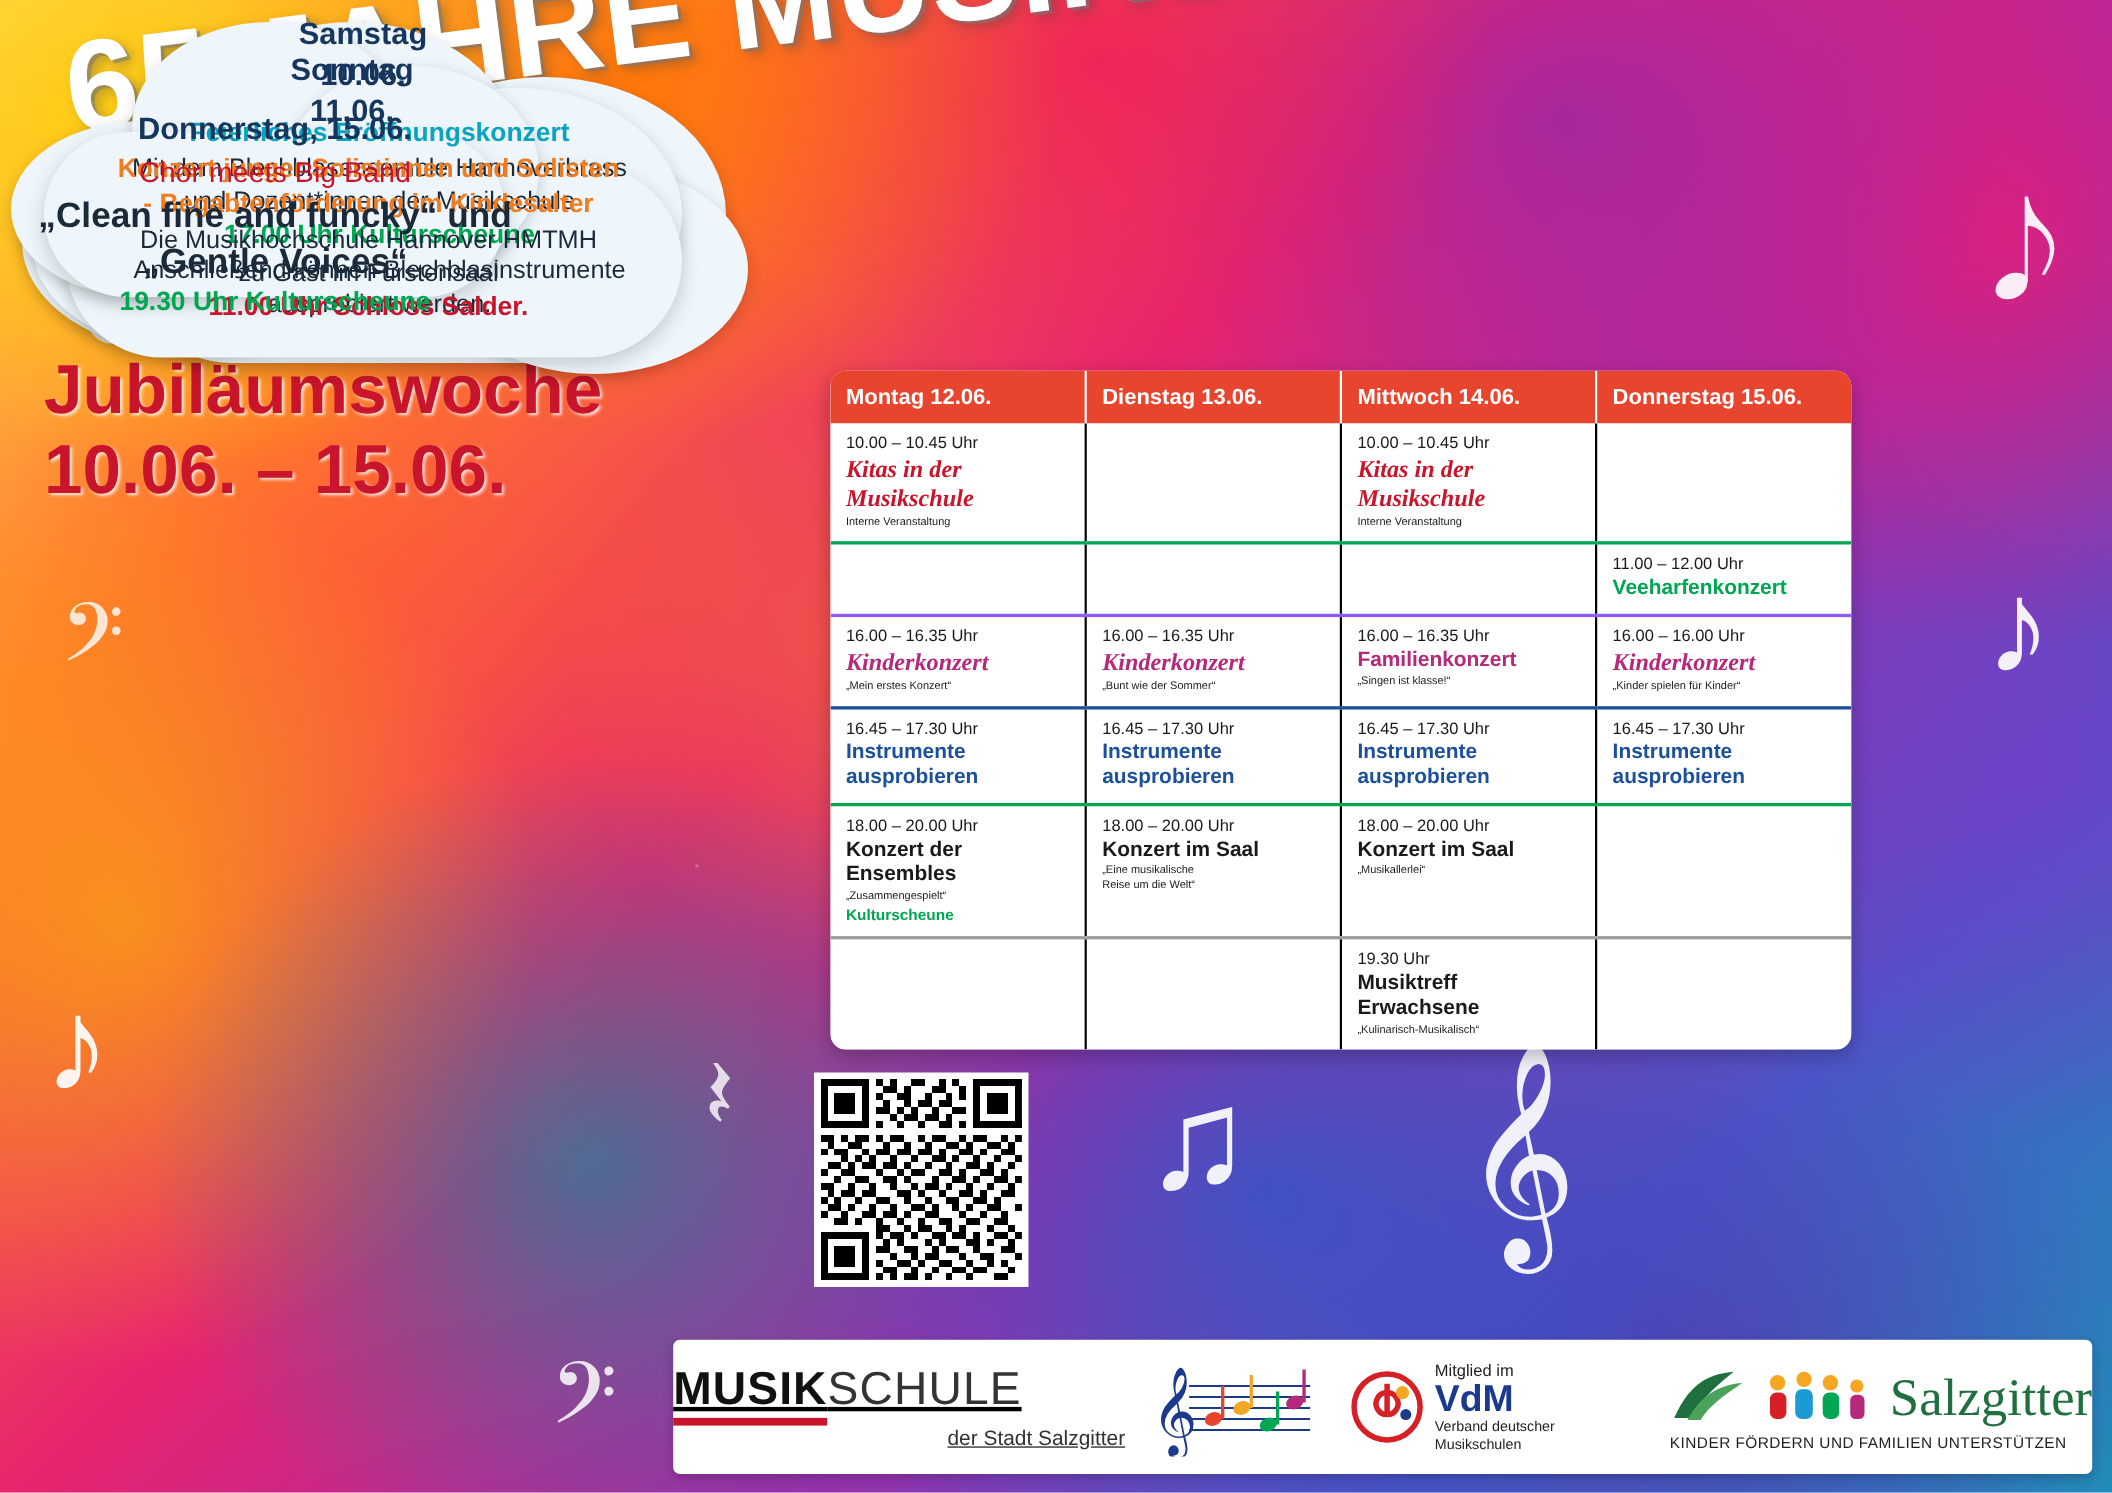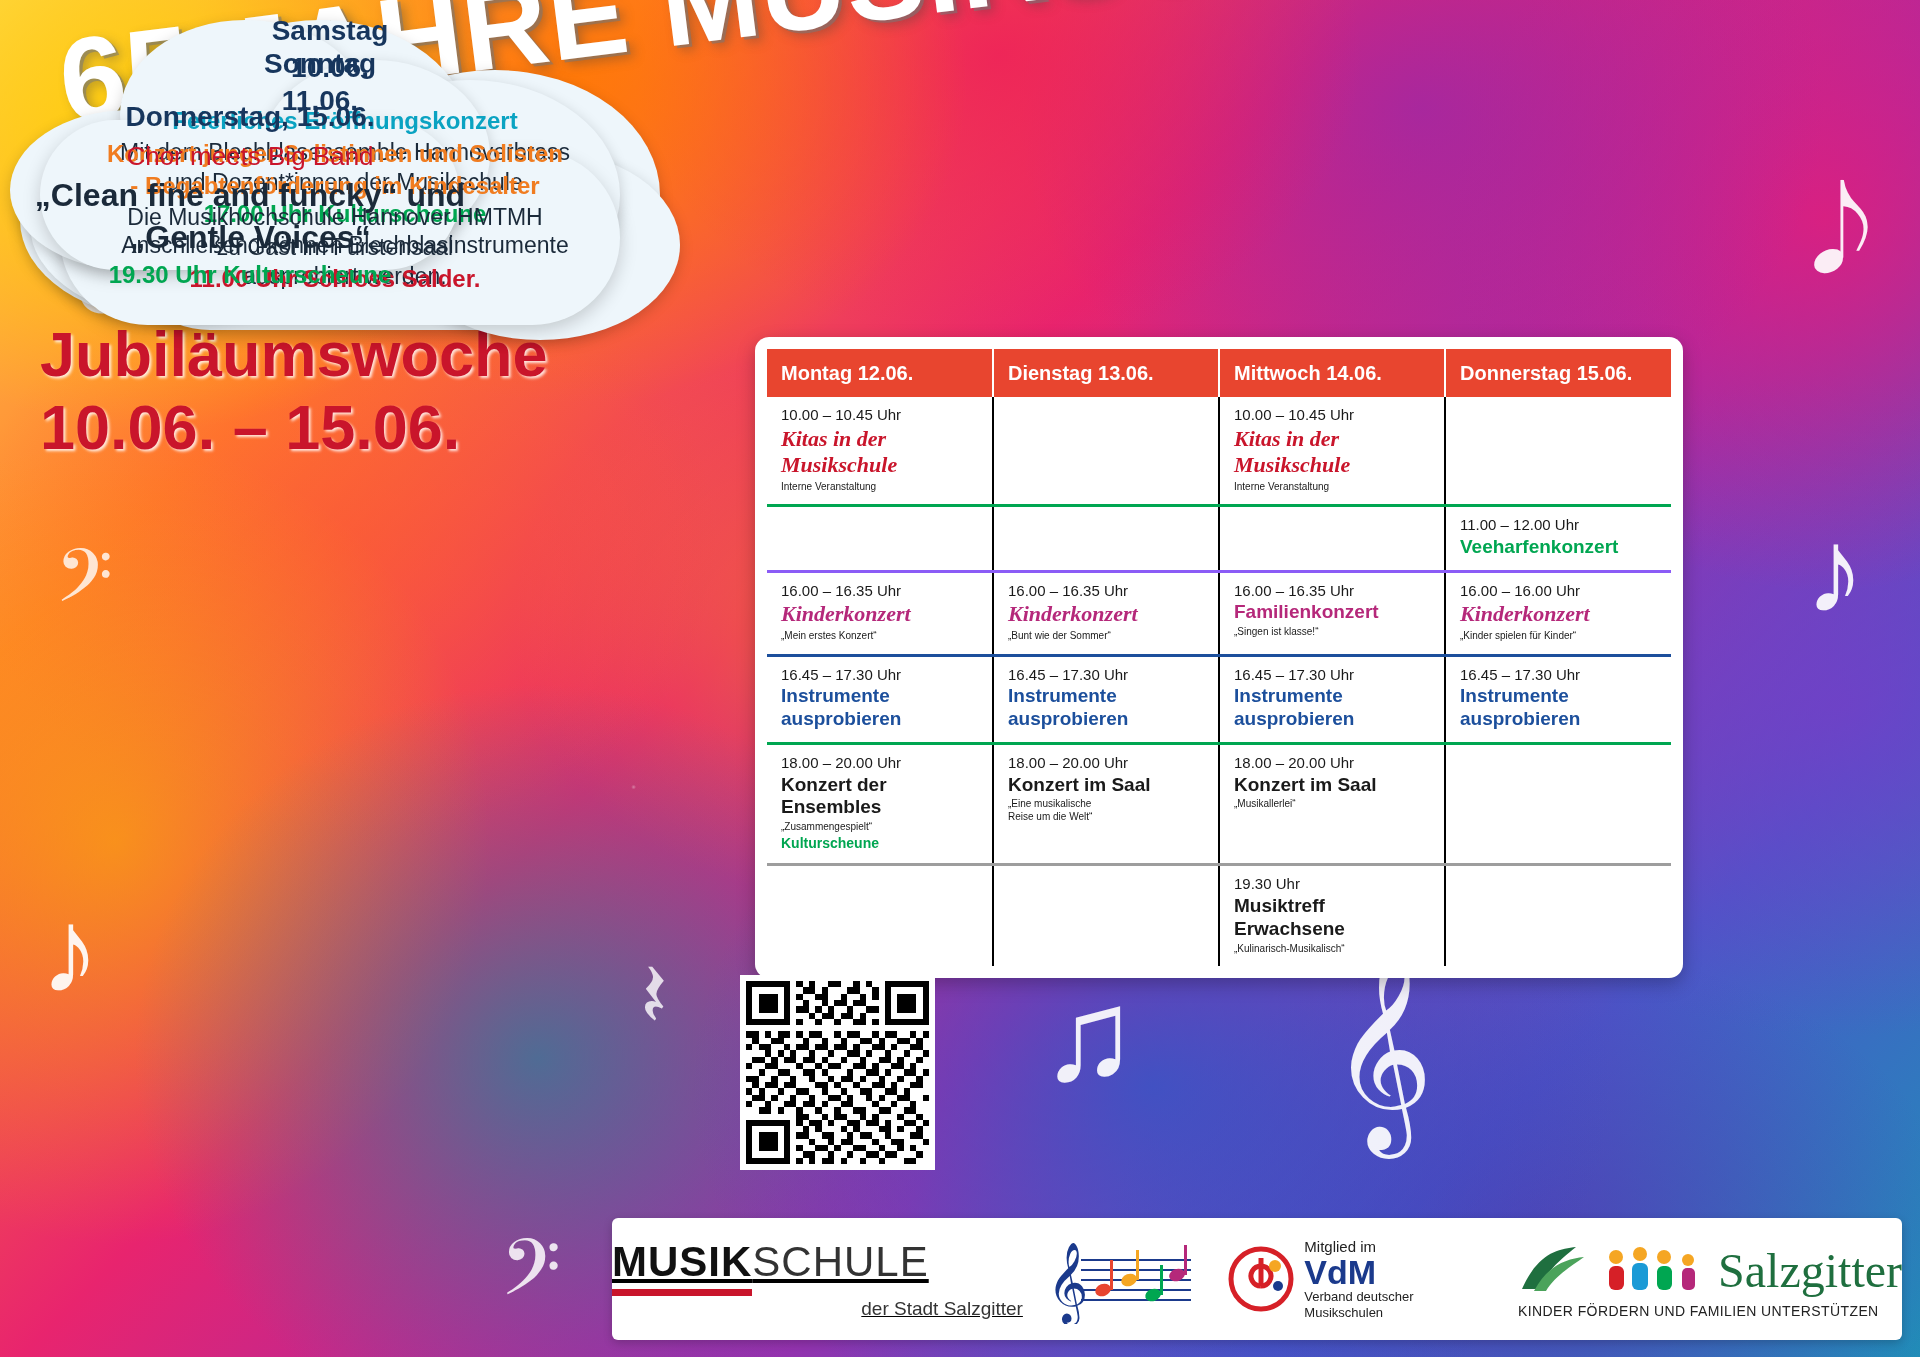--- a/index.html
+++ b/index.html
@@ -71,21 +71,21 @@
     white-space:pre-line;
   }
 
   
   .table-wrap{
     position:absolute;
     left:755px; top:337px;
     width:928px;
     background:#ffffff;
     border-radius:14px;
-    padding:12px;
+    padding:0;
     box-shadow:0 6px 18px rgba(0,0,0,.25);
     overflow:hidden;
   }
   table.schedule{
     border-collapse:collapse;
     width:100%;
     table-layout:fixed;
   }
   table.schedule th{
     background:#e8452f;

